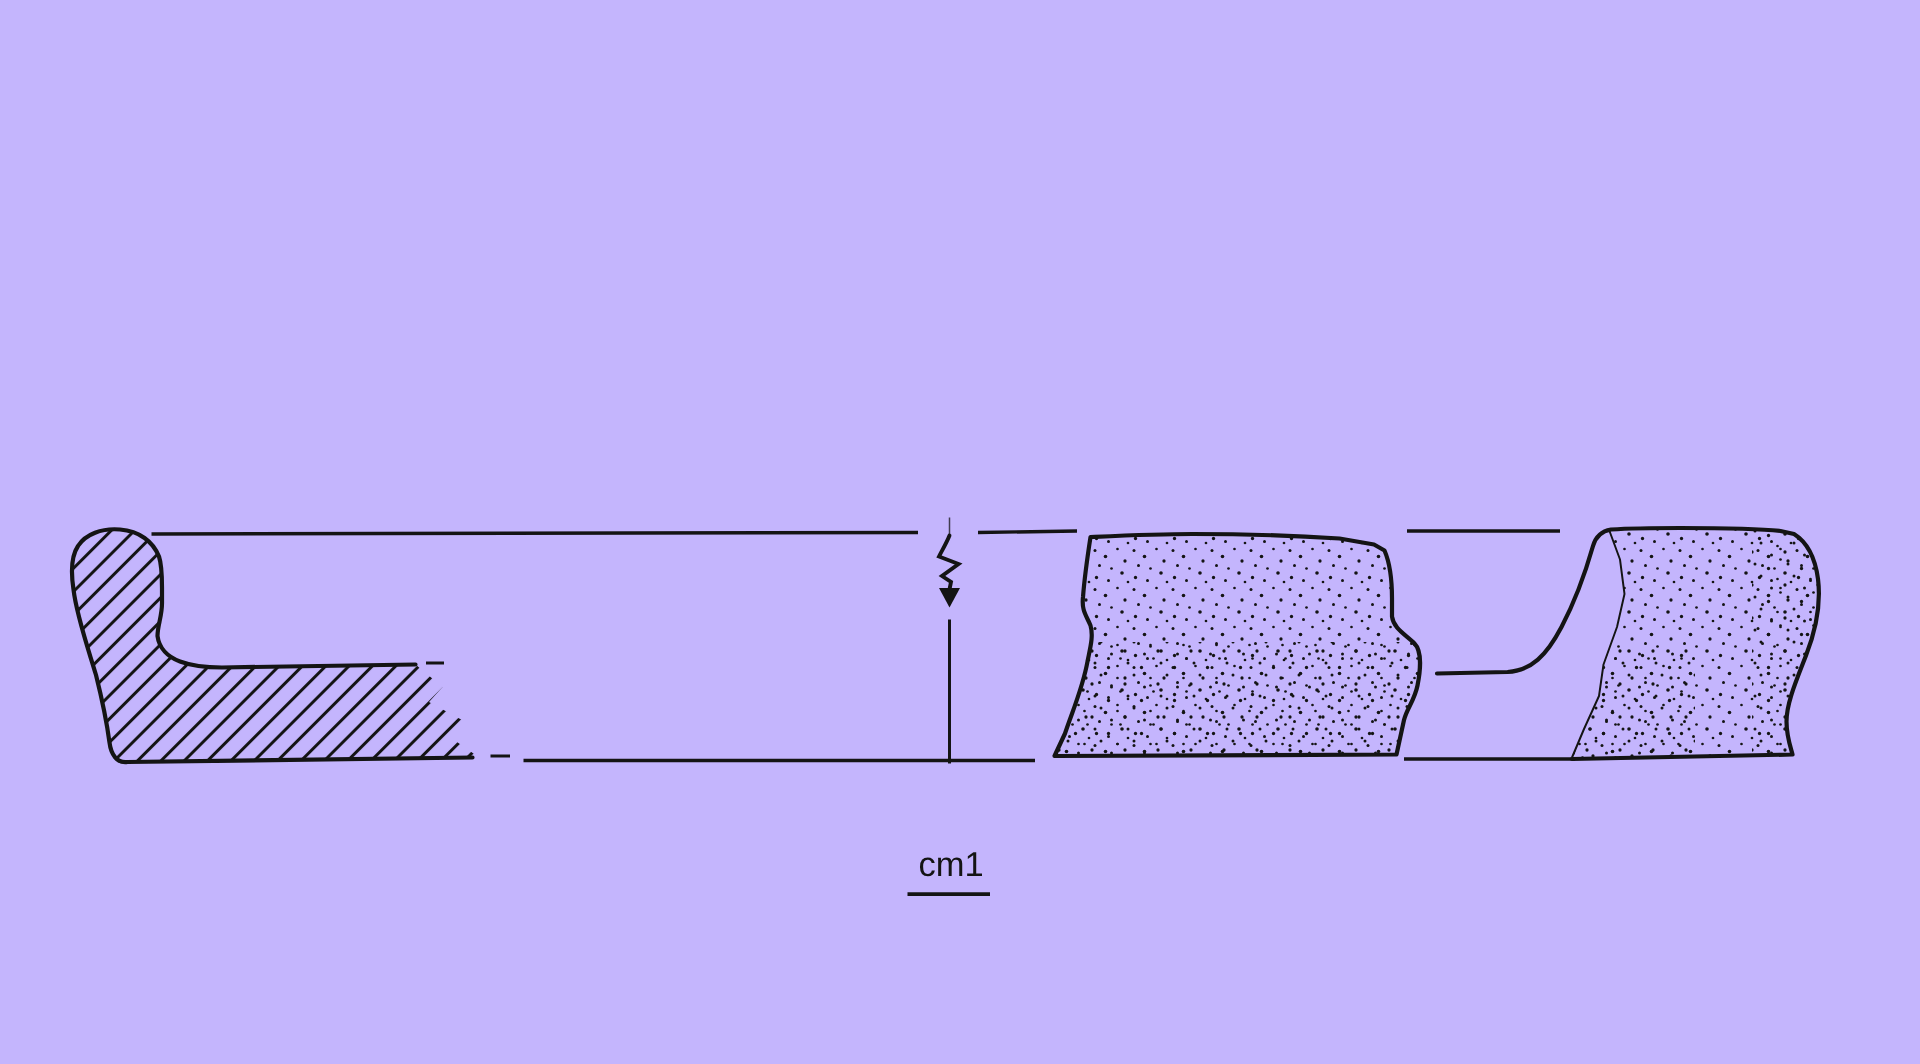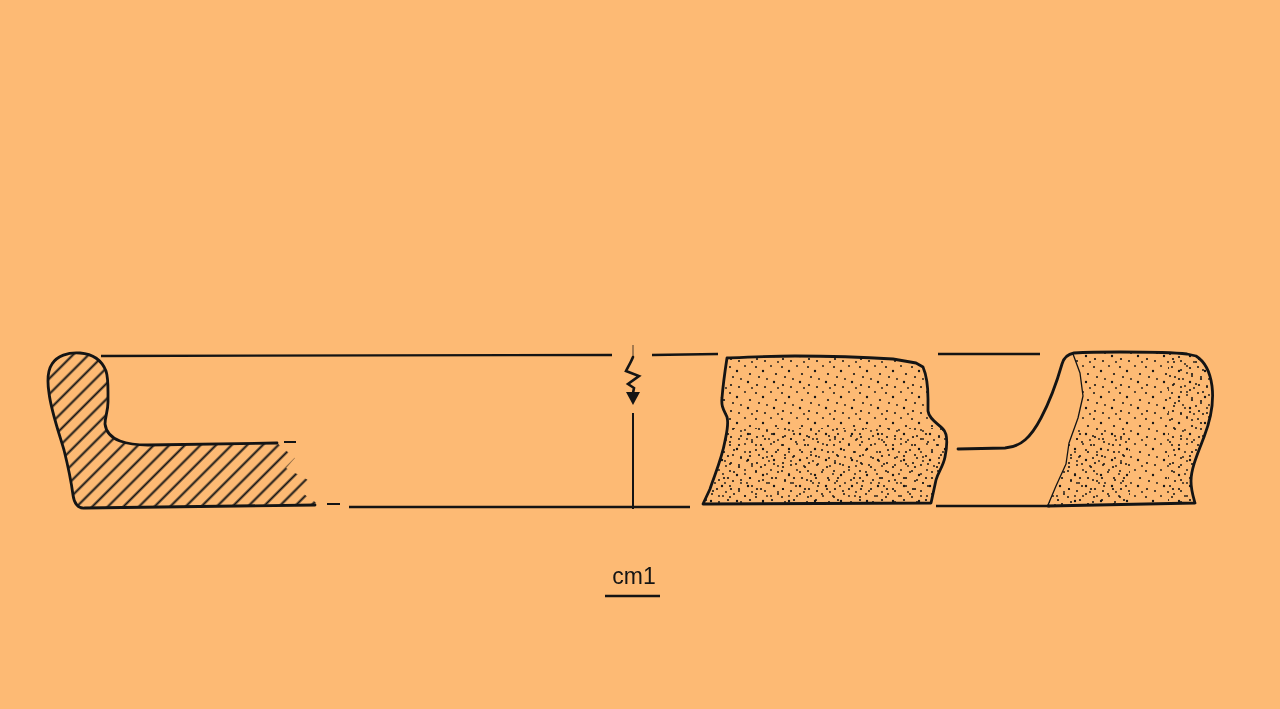--- a/index.html
+++ b/index.html
@@ -8,21 +8,21 @@
     background: #ffffff;
     width: 1280px;
     height: 709px;
     overflow: hidden;
     font-family: "Liberation Sans", sans-serif;
   }
   .canvas-wrap {
     position: relative;
     width: 1280px;
     height: 709px;
-    background: #fdba74;
+    background: #c4b5fd;
   }
   svg { display: block; }
   .ink-stroke   { stroke: #141414; fill: none; }
   .ink-fill     { fill: #141414; stroke: none; }
   .scale-label  {
     font-family: "Liberation Sans", sans-serif;
     font-size: 23px;
     fill: #141414;
   }
 </style>

